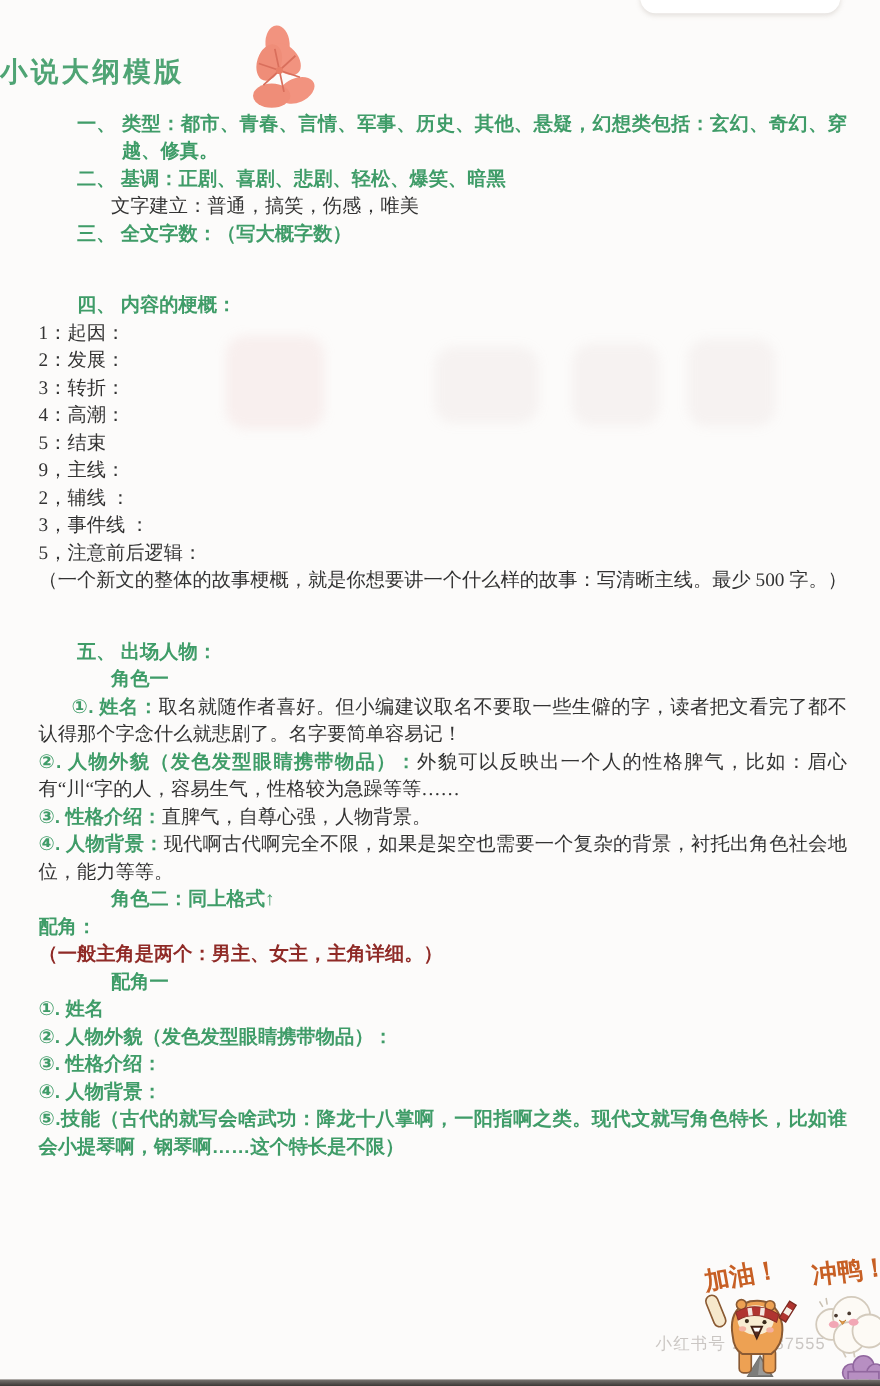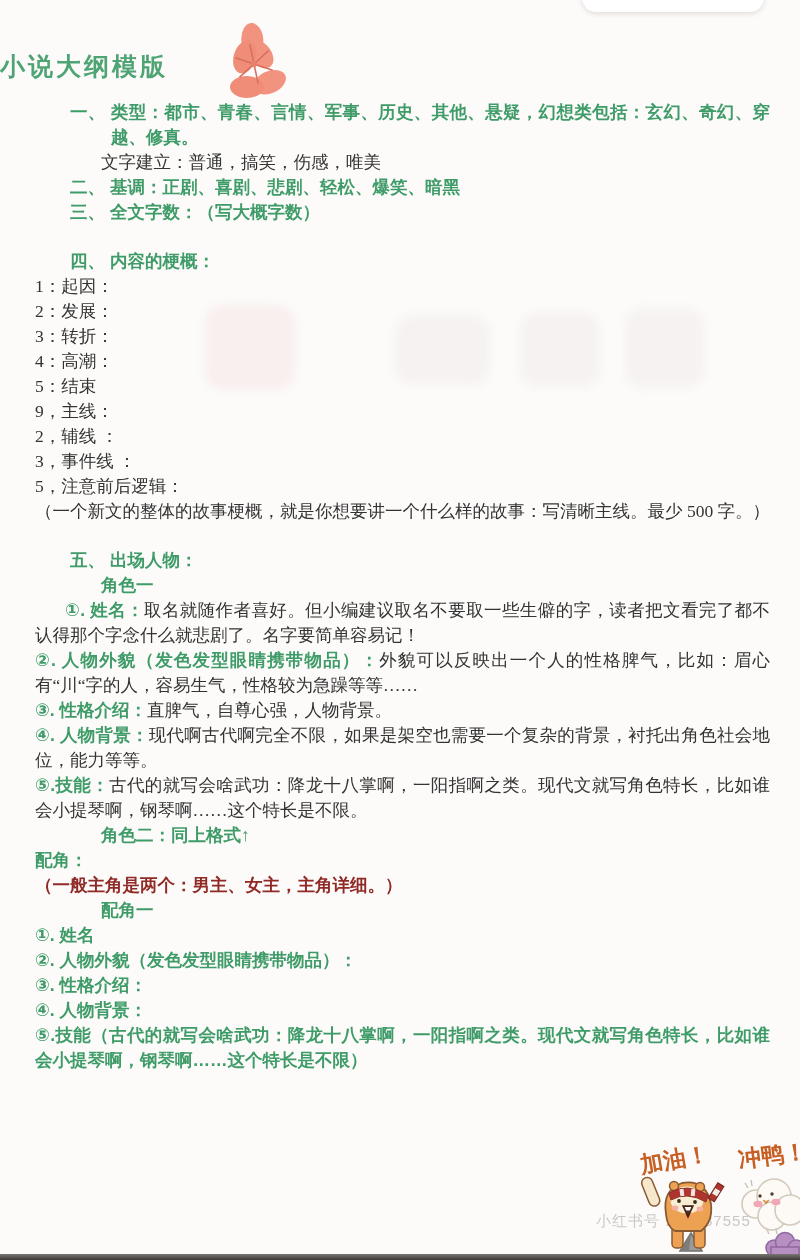--- a/index.html
+++ b/index.html
@@ -25,21 +25,21 @@
     font-family:"Liberation Sans","DejaVu Sans",sans-serif;
     font-weight:700;font-size:25px;line-height:33px;letter-spacing:3px;
     color:var(--title-green);
   }
   
   #doc{
     position:absolute;top:100px;left:0;width:800px;box-sizing:border-box;
     padding:0 30px 0 35px;
   }
   .line{margin:0;line-height:25px;font-size:17.5px;text-align:justify;}
-  .line.gap{margin-top:24px;}
+  .line.gap{margin-top:40px;}
   .line.hang{padding-left:76px;text-indent:-41px;}
   .line.indent{padding-left:66px;}
   .line.first-indent{text-indent:30px;}
   .seg-green{color:var(--green);font-weight:700;
     font-family:"Liberation Sans","DejaVu Sans",sans-serif;}
   .seg-black{color:var(--black);font-weight:400;
     font-family:"Liberation Serif","DejaVu Serif",serif;}
   .seg-red{color:var(--red);font-weight:700;
     font-family:"Liberation Sans","DejaVu Sans",sans-serif;}
   
@@ -87,41 +87,40 @@
 
 <div>
   <div class="wm pink" style="left:205px;top:305px;width:90px;height:85px;"></div>
   <div class="wm" style="left:395px;top:315px;width:95px;height:70px;"></div>
   <div class="wm" style="left:520px;top:312px;width:80px;height:75px;"></div>
   <div class="wm" style="left:625px;top:308px;width:80px;height:80px;"></div>
 </div>
 
 <div id="doc">
     <p class="line hang"><span class="seg-green">一、 </span><span class="seg-green">类型：都市、青春、言情、军事、历史、其他、悬疑，幻想类包括：玄幻、奇幻、穿越、修真。</span></p>
+    <p class="line hang"><span class="seg-green">二、 </span><span class="seg-green">基调：正剧、喜剧、悲剧、轻松、爆笑、暗黑</span></p>
     <p class="line indent"><span class="seg-black">文字建立：普通，搞笑，伤感，唯美</span></p>
-    <p class="line hang"><span class="seg-green">二、 </span><span class="seg-green">基调：正剧、喜剧、悲剧、轻松、爆笑、暗黑</span></p>
     <p class="line hang"><span class="seg-green">三、 </span><span class="seg-green">全文字数：（写大概字数）</span></p>
     <p class="line hang gap"><span class="seg-green">四、 </span><span class="seg-green">内容的梗概：</span></p>
     <p class="line flush"><span class="seg-black">1：起因：</span></p>
     <p class="line flush"><span class="seg-black">2：发展：</span></p>
     <p class="line flush"><span class="seg-black">3：转折：</span></p>
     <p class="line flush"><span class="seg-black">4：高潮：</span></p>
     <p class="line flush"><span class="seg-black">5：结束</span></p>
     <p class="line flush"><span class="seg-black">9，主线：</span></p>
     <p class="line flush"><span class="seg-black">2，辅线 ：</span></p>
     <p class="line flush"><span class="seg-black">3，事件线 ：</span></p>
     <p class="line flush"><span class="seg-black">5，注意前后逻辑：</span></p>
     <p class="line flush"><span class="seg-black">（一个新文的整体的故事梗概，就是你想要讲一个什么样的故事：写清晰主线。最少 500 字。）</span></p>
     <p class="line hang gap"><span class="seg-green">五、 </span><span class="seg-green">出场人物：</span></p>
     <p class="line indent"><span class="seg-green">角色一</span></p>
     <p class="line first-indent"><span class="seg-green">①. 姓名：</span><span class="seg-black">取名就随作者喜好。但小编建议取名不要取一些生僻的字，读者把文看完了都不认得那个字念什么就悲剧了。名字要简单容易记！</span></p>
     <p class="line flush"><span class="seg-green">②. 人物外貌（发色发型眼睛携带物品）：</span><span class="seg-black">外貌可以反映出一个人的性格脾气，比如：眉心有“川“字的人，容易生气，性格较为急躁等等……</span></p>
     <p class="line flush"><span class="seg-green">③. 性格介绍：</span><span class="seg-black">直脾气，自尊心强，人物背景。</span></p>
     <p class="line flush"><span class="seg-green">④. 人物背景：</span><span class="seg-black">现代啊古代啊完全不限，如果是架空也需要一个复杂的背景，衬托出角色社会地位，能力等等。</span></p>
-    <p class="line flush"><span class="seg-green">⑤.技能：</span><span class="seg-black">古代的就写会啥武功：降龙十八掌啊，一阳指啊之类。现代文就写角色特长，比如谁会小提琴啊，钢琴啊……这个特长是不限。</span></p>
     <p class="line indent"><span class="seg-green">角色二：同上格式↑</span></p>
     <p class="line flush"><span class="seg-green">配角：</span></p>
     <p class="line flush"><span class="seg-red">（一般主角是两个：男主、女主，主角详细。）</span></p>
     <p class="line indent"><span class="seg-green">配角一</span></p>
     <p class="line flush"><span class="seg-green">①. 姓名</span></p>
     <p class="line flush"><span class="seg-green">②. 人物外貌（发色发型眼睛携带物品）：</span></p>
     <p class="line flush"><span class="seg-green">③. 性格介绍：</span></p>
     <p class="line flush"><span class="seg-green">④. 人物背景：</span></p>
     <p class="line flush"><span class="seg-green">⑤.技能（古代的就写会啥武功：降龙十八掌啊，一阳指啊之类。现代文就写角色特长，比如谁会小提琴啊，钢琴啊……这个特长是不限）</span></p>
   </div>

